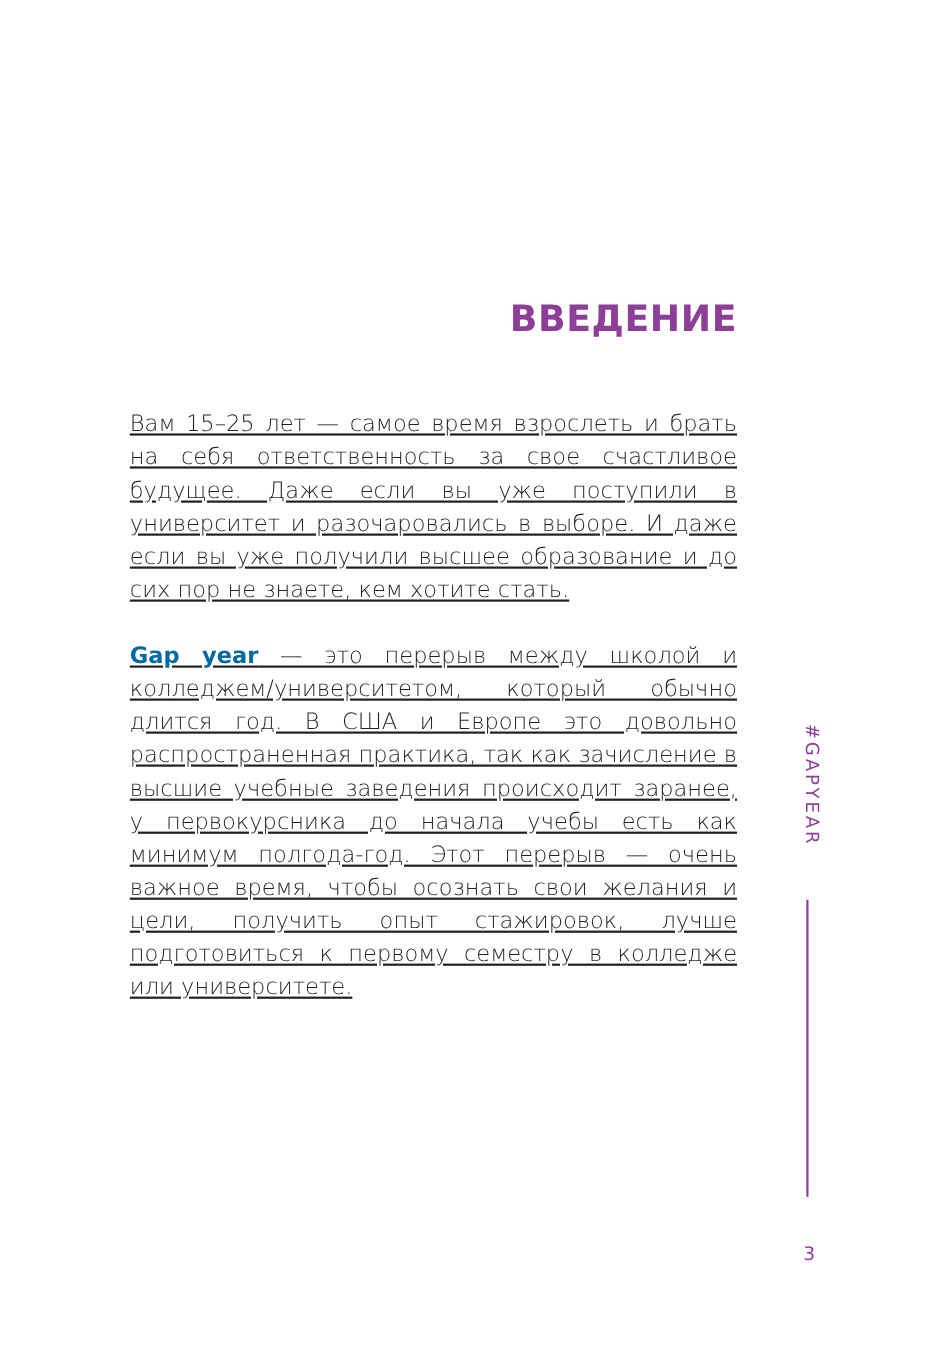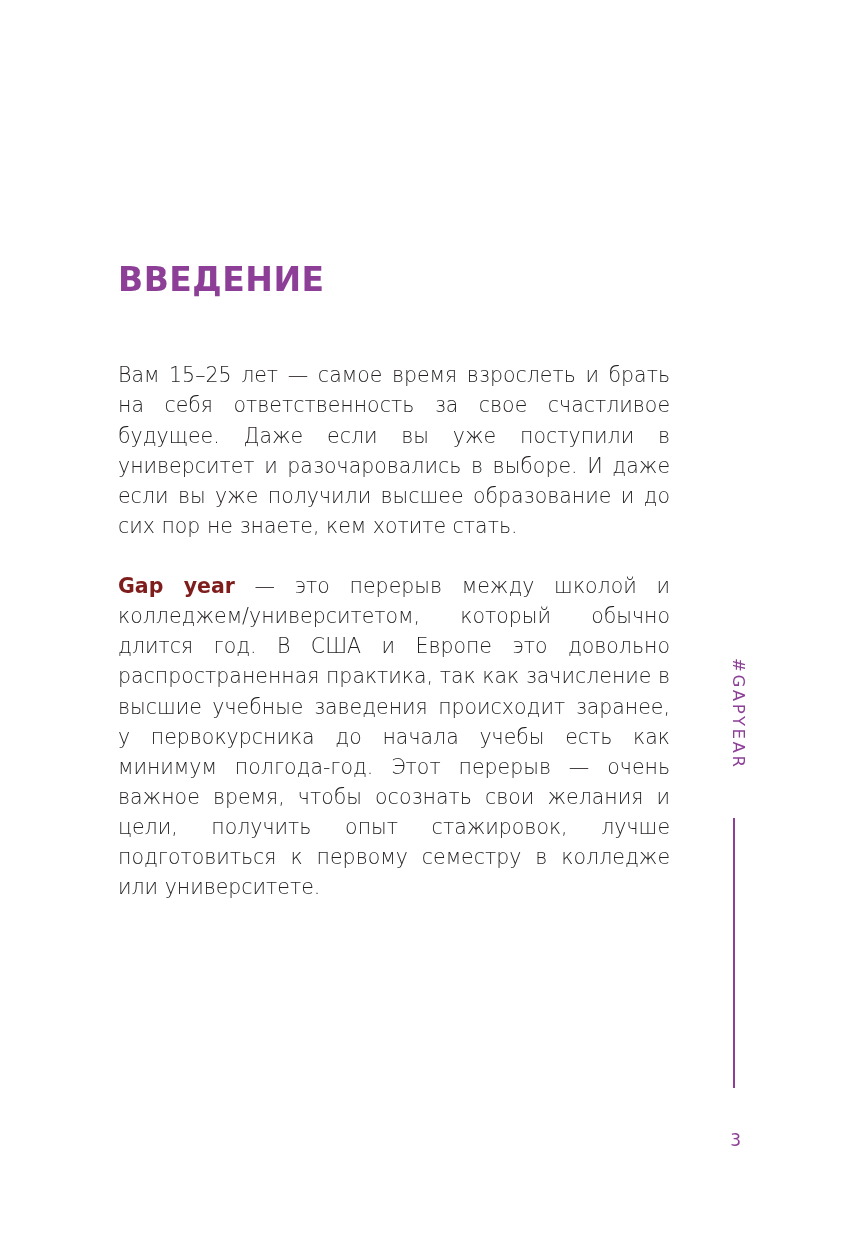--- a/index.html
+++ b/index.html
@@ -24,37 +24,39 @@
     left: 118px;
     top: 262px;
     width: 552px;
   }
   .chapter-title {
     font-family: "DejaVu Sans", sans-serif;
     font-weight: bold;
     font-size: 33px;
     letter-spacing: 0.5px;
     color: #8d3f97;
-    margin: 0 0 62px 0;
+    margin: 10px 0 62px 0;
     line-height: 1.1;
+    text-align: right;
   }
   p.body-text {
     margin: 0 0 30px 0;
     font-size: 20.5px;
     line-height: 1.47;
     text-align: justify;
     text-justify: inter-word;
     color: #231f20;
     font-weight: 300;
+    text-decoration: underline;
   }
   p.body-text:last-child {
     margin-bottom: 0;
   }
   .term {
-    color: #7f1d1d;
+    color: #0369a1;
     font-weight: bold;
   }
   
   .side-label {
     position: absolute;
     right: 97px;
     top: 658px;
     font-size: 16.5px;
     letter-spacing: 2.6px;
     color: #8d3f97;

